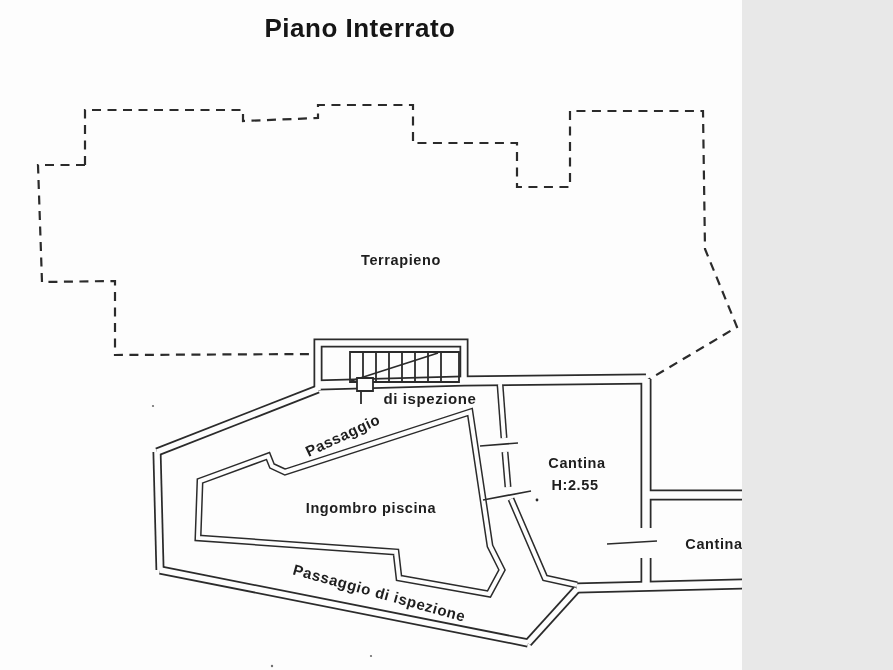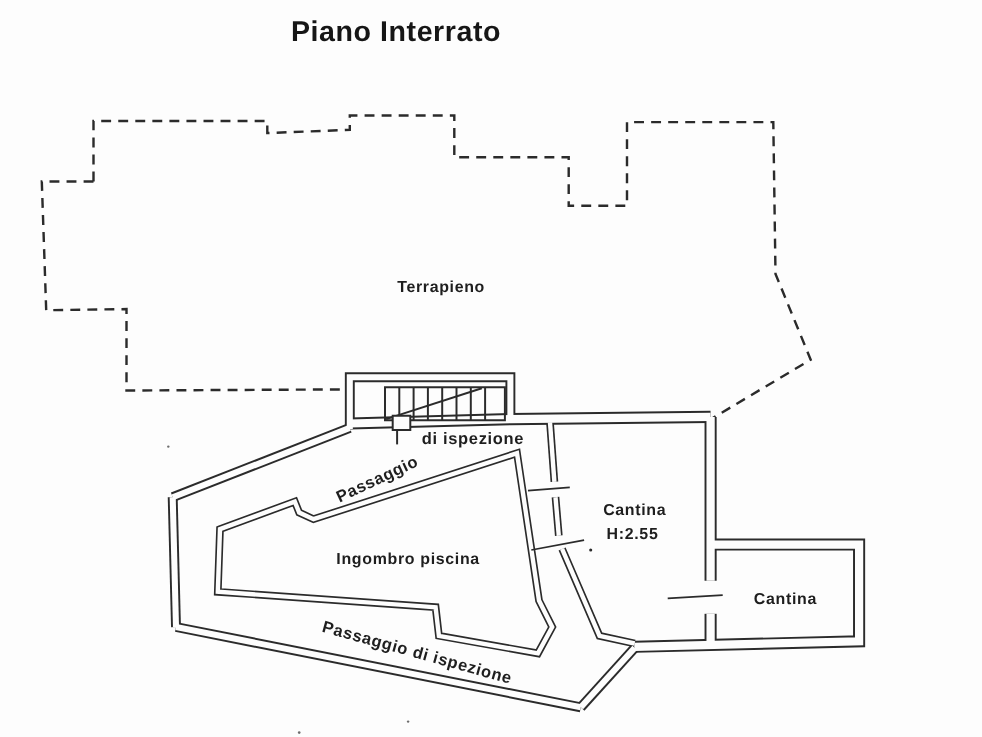--- a/index.html
+++ b/index.html
@@ -1,18 +1,18 @@
 <!DOCTYPE html>
 <html><head>
 <meta charset="utf-8">
 <style>
   html,body{margin:0;padding:0;background:#e8e8e8;}
   .page{
     position:relative;
-    width:893px;height:670px;
+    width:742px;height:670px;
     background:#fdfdfd;
     overflow:hidden;
     font-family:"Liberation Sans", sans-serif;
   }
   svg{display:block;width:893px;height:670px;}
   .ink-text{
     fill:#1e1e1e;
     font-family:"Liberation Sans", sans-serif;
     font-weight:600;
     letter-spacing:0.6px;

